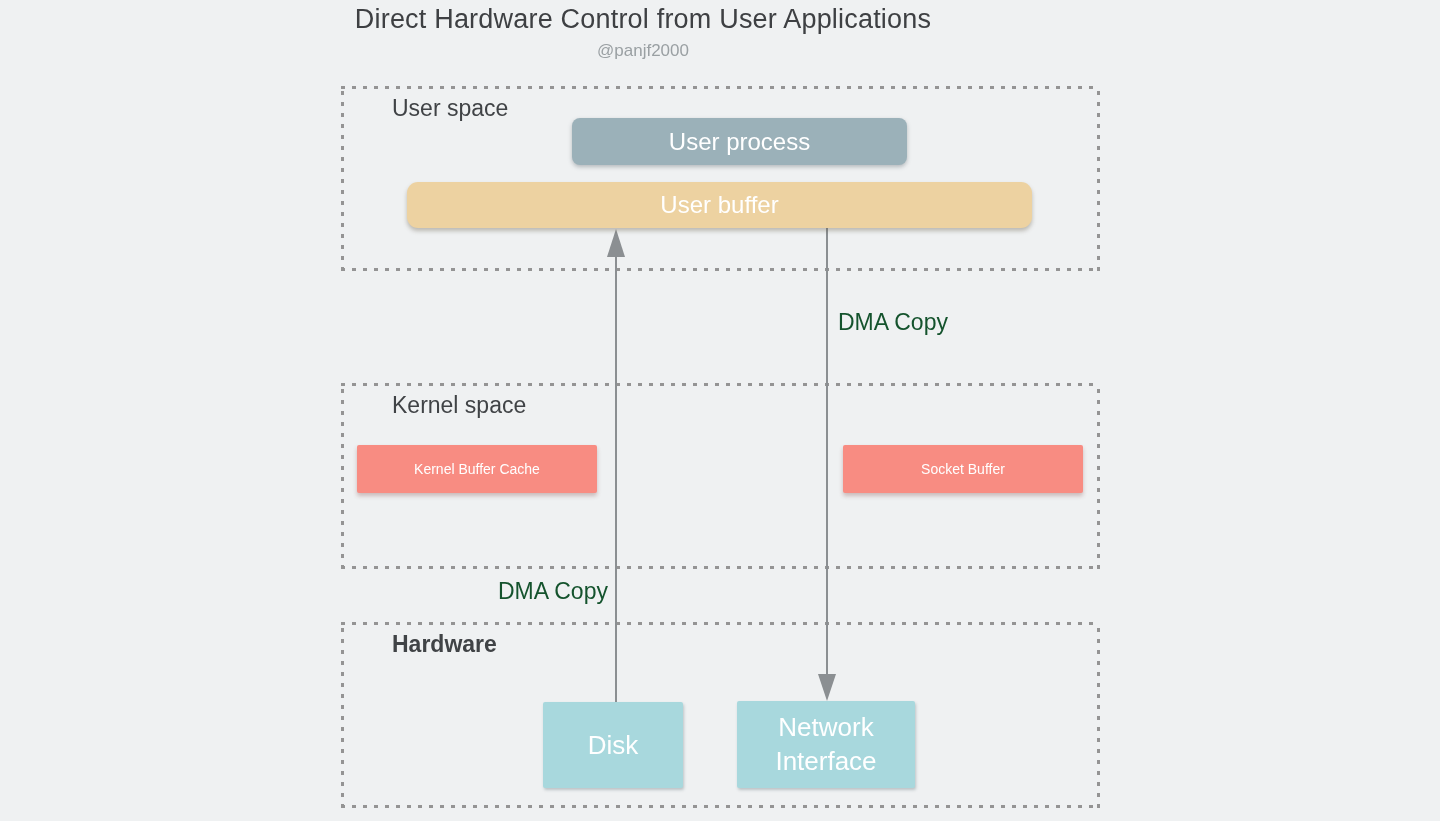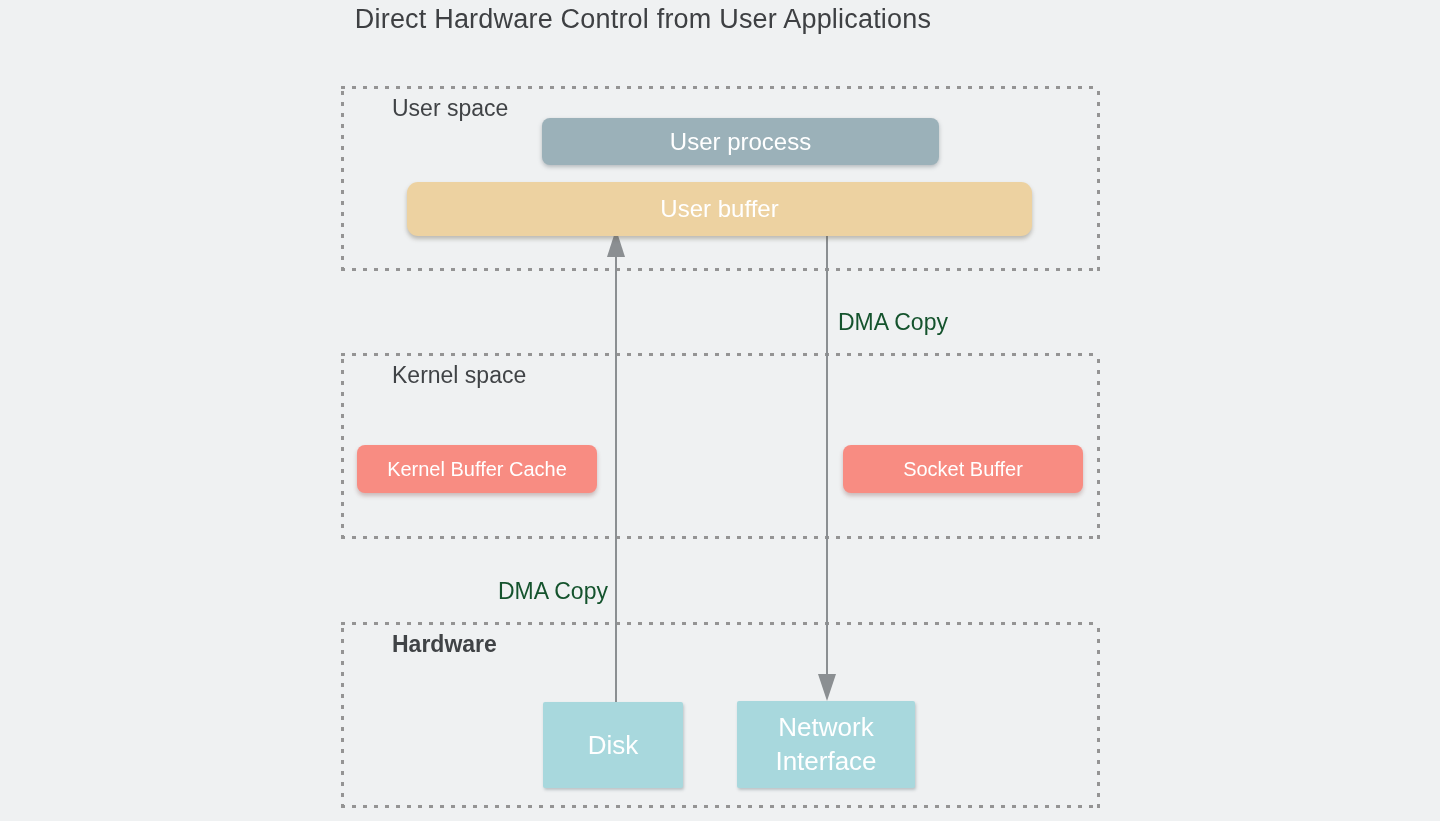--- a/index.html
+++ b/index.html
@@ -19,46 +19,46 @@
     background-image:
       repeating-linear-gradient(90deg, #949494 0 4px, transparent 4px 11px),
       repeating-linear-gradient(90deg, #949494 0 4px, transparent 4px 11px),
       repeating-linear-gradient(0deg,  #949494 0 4px, transparent 4px 11px),
       repeating-linear-gradient(0deg,  #949494 0 4px, transparent 4px 11px);
     background-size: 100% 3px, 100% 3px, 3px 100%, 3px 100%;
     background-position: 0 0, 0 100%, 0 0, 100% 0;
     background-repeat: no-repeat;
   }
   #region-user-space { top: 86px; height: 185px; }
-  #region-kernel-space { top: 353px; }
+  #region-kernel-space { top: 383px; }
   #region-hardware { top: 622px; font-weight: bold; }
 
   .region-label {
     position: absolute; top: 9px; left: 8px;
     font-size: 23px; color: #404346; margin-left: 43px;
   }
 
   .node {
     position: absolute;
     display: flex; align-items: center; justify-content: center;
     color: #ffffff; text-align: center;
   }
   #node-user-process {
-    left: 542px; top: 118px; width: 397px; height: 47px;
+    left: 572px; top: 118px; width: 335px; height: 47px;
     border-radius: 8px; font-size: 24px;
     box-shadow: 0 2px 4px rgba(70,80,90,0.35);
   }
   #node-user-buffer {
-    left: 407px; top: 182px; width: 625px; height: 54px;
+    left: 407px; top: 182px; width: 625px; height: 46px;
     border-radius: 11px; font-size: 24px;
     box-shadow: 0 3px 4px rgba(90,80,60,0.35);
   }
   #node-kernel-buffer-cache, #node-socket-buffer {
     top: 445px; width: 240px; height: 48px;
-    border-radius: 8px; font-size: 20px;
+    border-radius: 2px; font-size: 14px;
     box-shadow: 0 3px 4px rgba(120,60,55,0.3);
   }
   #node-kernel-buffer-cache { left: 357px; }
   #node-socket-buffer { left: 843px; }
   #node-disk {
     left: 543px; top: 702px; width: 140px; height: 86px;
     border-radius: 2px; font-size: 26px;
     box-shadow: 1px 2px 3px rgba(70,90,95,0.3);
   }
   #node-network-interface {
@@ -72,20 +72,21 @@
   #edge-label-right { left: 838px; top: 309px; }
   #edge-label-left { left: 498px; top: 578px; }
 
   #arrow-layer { position: absolute; left: 0; top: 0; pointer-events: none; }
 </style>
 </head>
 <body style="background-color: rgb(239, 241, 242);">
 
 <div class="title-wrap">
   <div class="title">Direct Hardware Control from User Applications</div>
+  <div class="subtitle">@panjf2000</div>
 </div>
 
 <div class="region" id="region-user-space">
   <div class="region-label">User space</div>
 </div>
 
 <div class="region" id="region-kernel-space">
   <div class="region-label">Kernel space</div>
 </div>
 

